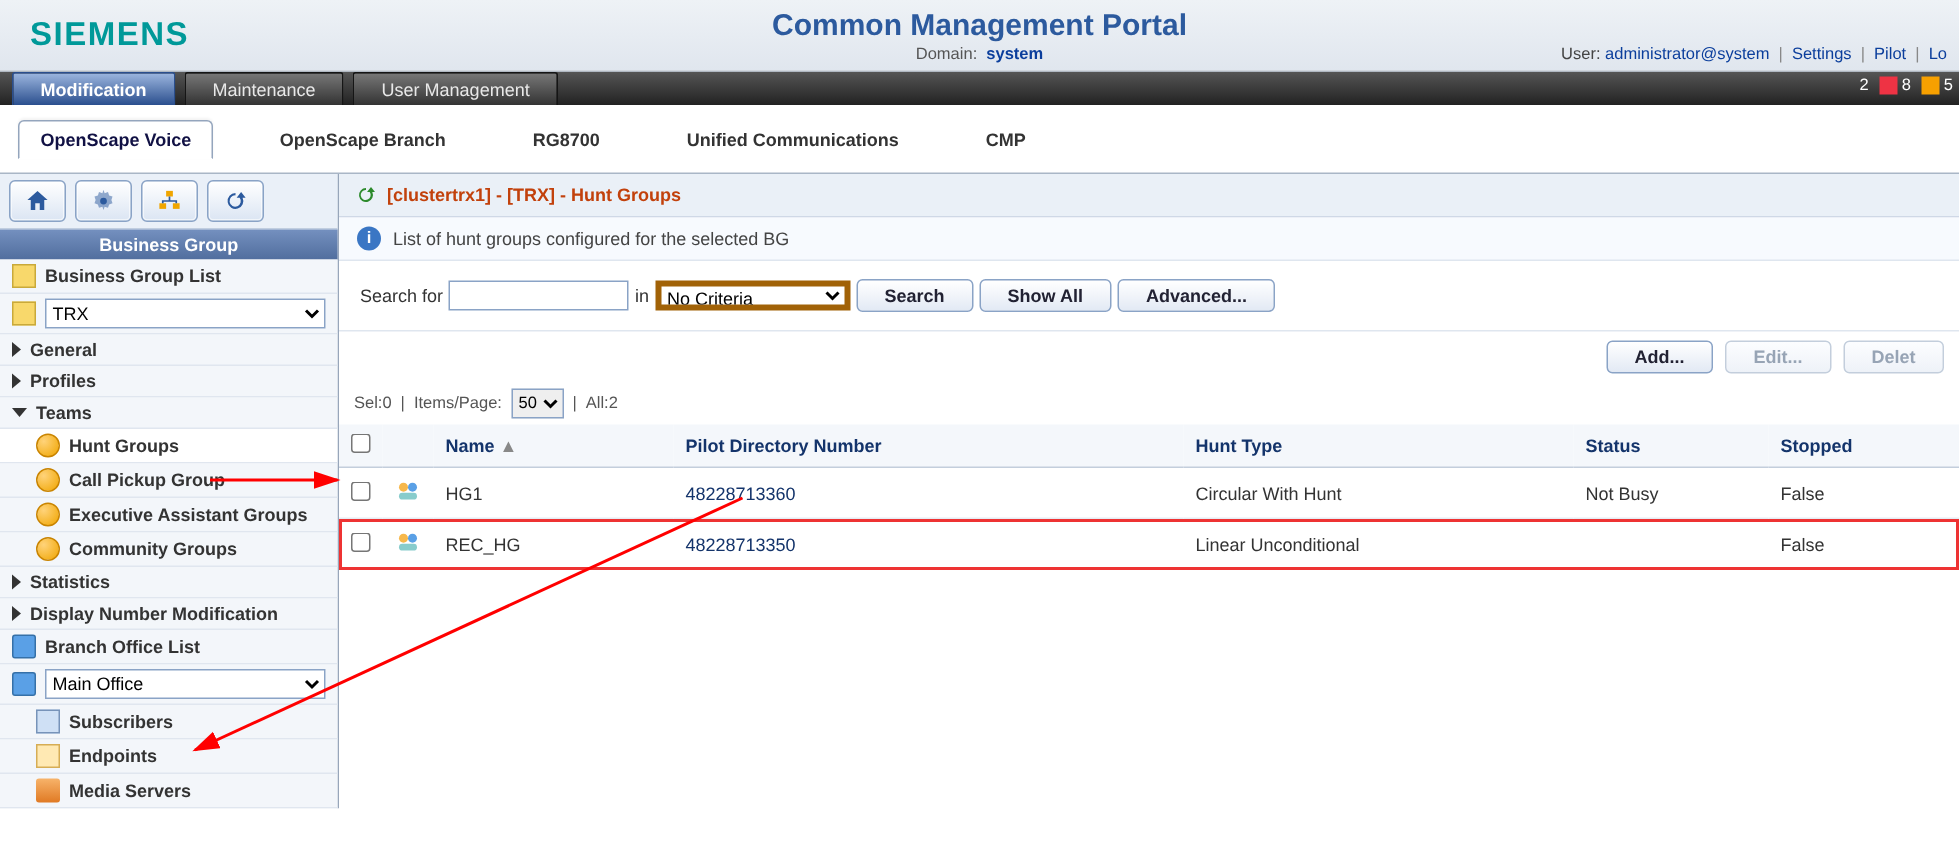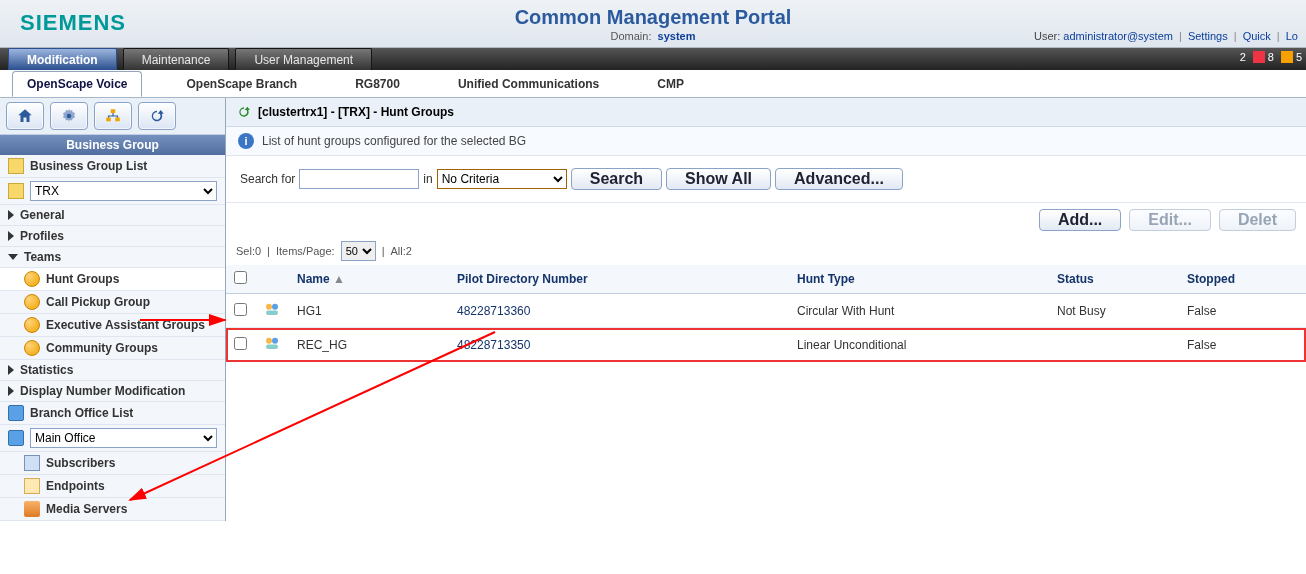--- a/index.html
+++ b/index.html
@@ -18,21 +18,21 @@
 
   
   .main-tabs { height: 22px; background: linear-gradient(#555, #222); display: flex; align-items: stretch; font-size: 12px; position: relative; padding-left: 8px; }
   .main-tabs .mtab { color: #e8e8e8; padding: 4px 18px; background: linear-gradient(#777, #333); margin-right: 6px; border-radius: 2px 2px 0 0; cursor: pointer; border: 1px solid #151515; border-bottom: none; }
   .main-tabs .mtab.sel { background: linear-gradient(#9bb5de,#2b4f8e); color: #fff; font-weight: bold; border-color:#2b4f8e; }
   .status-boxes { position: absolute; right: 4px; top: 3px; color: #fff; font-size: 11px; display:flex; align-items:center; gap:3px;}
   .status-boxes .sq { display:inline-block; width:12px; height:12px; vertical-align:middle; margin-left:4px; }
   .sq.red{ background:#e34; } .sq.orange{ background:#f7a000; }
 
   
-  .sub-tabs { height: 28px; border-bottom: 1px solid #a9b6c6; display: flex; align-items: center; padding-left: 12px; gap: 30px; font-size: 12px; font-weight: bold; color: #333; }
+  .sub-tabs { height: 46px; border-bottom: 1px solid #a9b6c6; display: flex; align-items: center; padding-left: 12px; gap: 30px; font-size: 12px; font-weight: bold; color: #333; }
   .sub-tabs .stab { padding: 5px 14px; cursor: pointer; }
   .sub-tabs .stab.sel { background: #fff; border: 1px solid #94a5bd; border-bottom: 1px solid #fff; border-radius: 4px 4px 0 0; color:#114; box-shadow: 0 -1px 2px rgba(0,0,0,.05);}
 
   
   .workspace { display: flex; }
   .left-col { width: 226px; border-right: 1px solid #98a6ba; background: #f3f6fa; }
   .right-col { flex: 1; background: #fff; }
 
   
   .cluster-sel { display:flex; align-items:center; gap:4px; padding:4px 6px; background:#eaf0f8; border-bottom:1px solid #c1cee0; }
@@ -53,30 +53,30 @@
   .lrow.sub { padding-left:24px; }
   .lrow select { flex:1; font-size:12px; height:20px; border:1px solid #8aa3c6; background:#fff; }
   .sm-org { background:#f8d86b; border:1px solid #c9a93a; }
   .sm-people { background: radial-gradient(circle at 30% 30%, #ffd37a, #f0a500); border-radius:50%; border:1px solid #c98400; }
   .sm-blue { background:#5aa0e6; border:1px solid #3570a8; border-radius:2px; }
   .sm-grid { background:#cfe0f5; border:1px solid #7793b9; }
   .sm-music{ background:linear-gradient(#f7b36a,#e07a24); border-radius:2px; }
   .sm-endp{ background:#ffe9b3; border:1px solid #d6ad55; }
 
   
-  .crumb { padding:6px 10px; border-bottom:1px solid #cfd8e6; display:flex; align-items:center; gap:6px; font-weight:bold; color:#000000; background:#eaf0f7;}
+  .crumb { padding:6px 10px; border-bottom:1px solid #cfd8e6; display:flex; align-items:center; gap:6px; font-weight:bold; color:#c2410c; background:#eaf0f7;}
   .crumb .ref{ width:16px;height:16px; }
   .info-row { padding:6px 12px; border-bottom:1px solid #dfe6ef; display:flex; align-items:center; gap:8px; color:#444; background:#f7fafe;}
   .info-row .ii { width:16px;height:16px; border-radius:50%; background:#3a76c4; color:#fff; font-weight:bold; text-align:center; line-height:16px; font-size:11px; }
 
   
   .search-bar { padding:12px 14px; border-bottom:1px solid #dfe6ef; display:flex; align-items:center; gap:4px; }
   .search-bar input[type=text]{ width:120px; height:20px; border:1px solid #8aa3c6; padding:0 4px; font-size:12px;}
-  .search-bar select{ width:130px; height:20px; border:1px solid #a16207; font-size:12px; background:#fff;}
-  .btn { height:22px; padding:0 18px; background:linear-gradient(#fff,#e2e9f4); border:1px solid #8aa3c6; border-radius:4px; font-weight:bold; font-size:16px; cursor:pointer; color:#223;text-align:right;}
+  .search-bar select{ width:130px; height:20px; border:4px solid #a16207; font-size:12px; background:#fff;}
+  .btn { height:22px; padding:0 18px; background:linear-gradient(#fff,#e2e9f4); border:1px solid #8aa3c6; border-radius:4px; font-weight:bold; font-size:12px; cursor:pointer; color:#223;text-align:right;}
   .btn.dis { color:#97a4b5; border-color:#c3cedc; background:linear-gradient(#fcfdff,#eef2f8); cursor:default;}
 
   
   .actions { padding:6px 10px; display:flex; justify-content:flex-end; gap:8px; }
 
   
   .pager { padding:4px 10px; color:#555; font-size:11px; display:flex; align-items:center; gap:6px; }
   .pager select{ height:20px; font-size:11px; border:1px solid #8aa3c6;}
 
   
@@ -100,21 +100,21 @@
   <div class="domain-line">
     <span>Domain:</span>
     <span class="val">system</span>
   </div>
   <div class="user-line">
     <span>User:</span>
     <span class="link">administrator@system</span>
     <span class="sep">|</span>
     <span class="link">Settings</span>
     <span class="sep">|</span>
-    <span class="link">Quick</span>
+    <span class="link">Pilot</span>
     <span class="sep">|</span>
     <span class="link">Lo</span>
   </div>
 </div>
 
 <div class="main-tabs">
   <div class="mtab sel">Modification</div>
   <div class="mtab">Maintenance</div>
   <div class="mtab">User Management</div>
   <div class="status-boxes">

